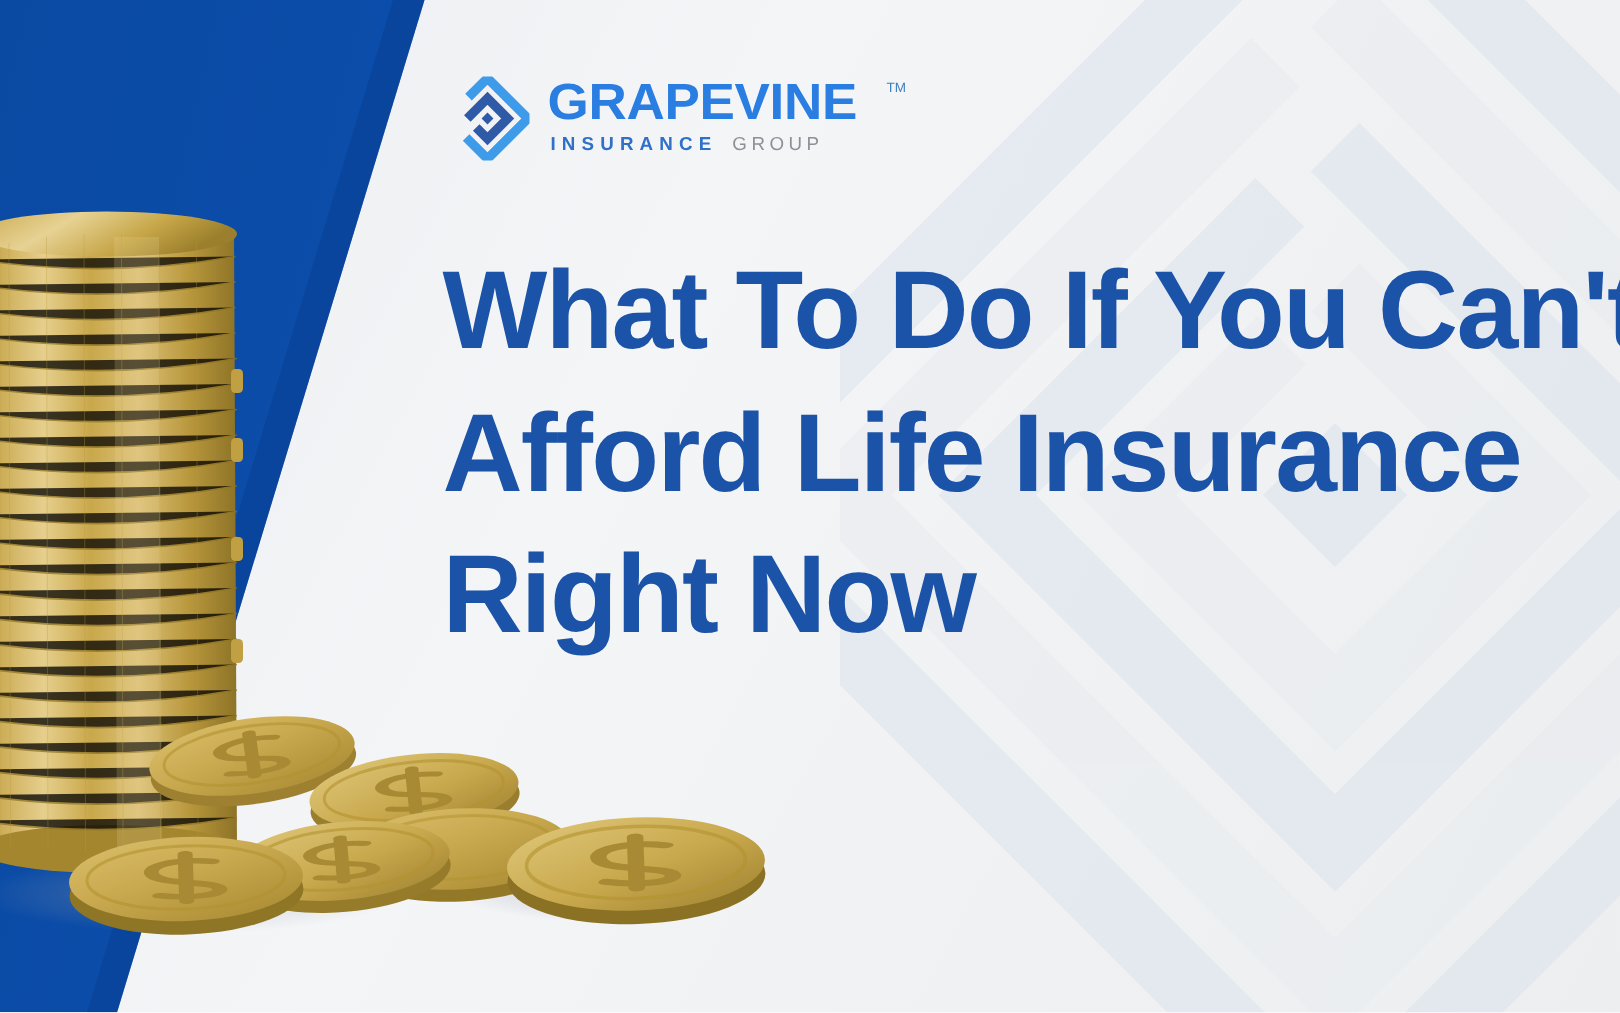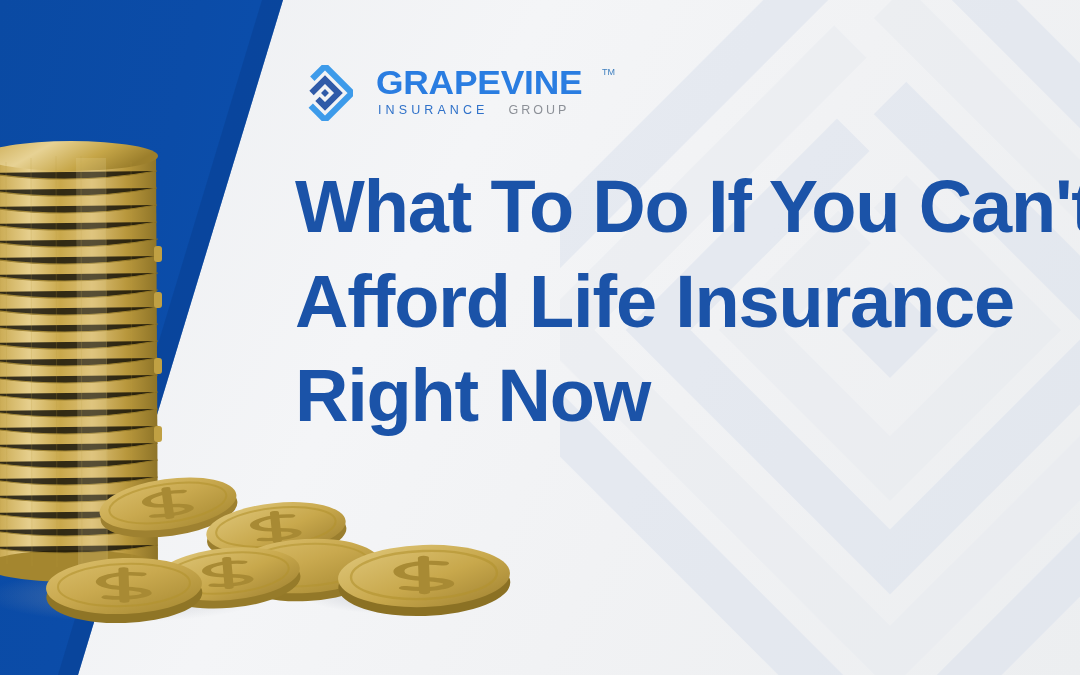--- a/index.html
+++ b/index.html
@@ -53,24 +53,24 @@
     top: 96px;
     width: 560px;
     height: 560px;
     pointer-events: none;
   }
 
   
   .logo-lockup {
     position: absolute;
     left: 297px;
-    top: 62px;
+    top: 48px;
     display: flex;
     align-items: center;
-    gap: 23px;
+    gap: 12px;
     height: 62px;
   }
   .logo-mark { width: 56px; height: 56px; flex: 0 0 auto; }
   .logo-words { position: relative; height: 58px; width: 232px; }
 
   .logo-wordmark {
     position: absolute;
     left: 0;
     top: 1px;
     font-size: 34px;
@@ -93,29 +93,29 @@
   .logo-subline {
     position: absolute;
     left: 2px;
     top: 40px;
     font-size: 12.5px;
     line-height: 1;
     white-space: nowrap;
   }
   .logo-sub-a {
     color: #2f71c9;
-    font-weight: normal;
+    font-weight: bold;
     letter-spacing: 4.1px;
     text-align: center;
   }
   .logo-sub-b {
     color: #8c9097;
     font-weight: normal;
     letter-spacing: 3.0px;
-    margin-left: 20px;
+    margin-left: 10px;
   }
 
   
   .headline {
     position: absolute;
     left: 295px;
     top: 160px;
     width: 900px;
     color: #1b53a8;
     font-size: 74px;

